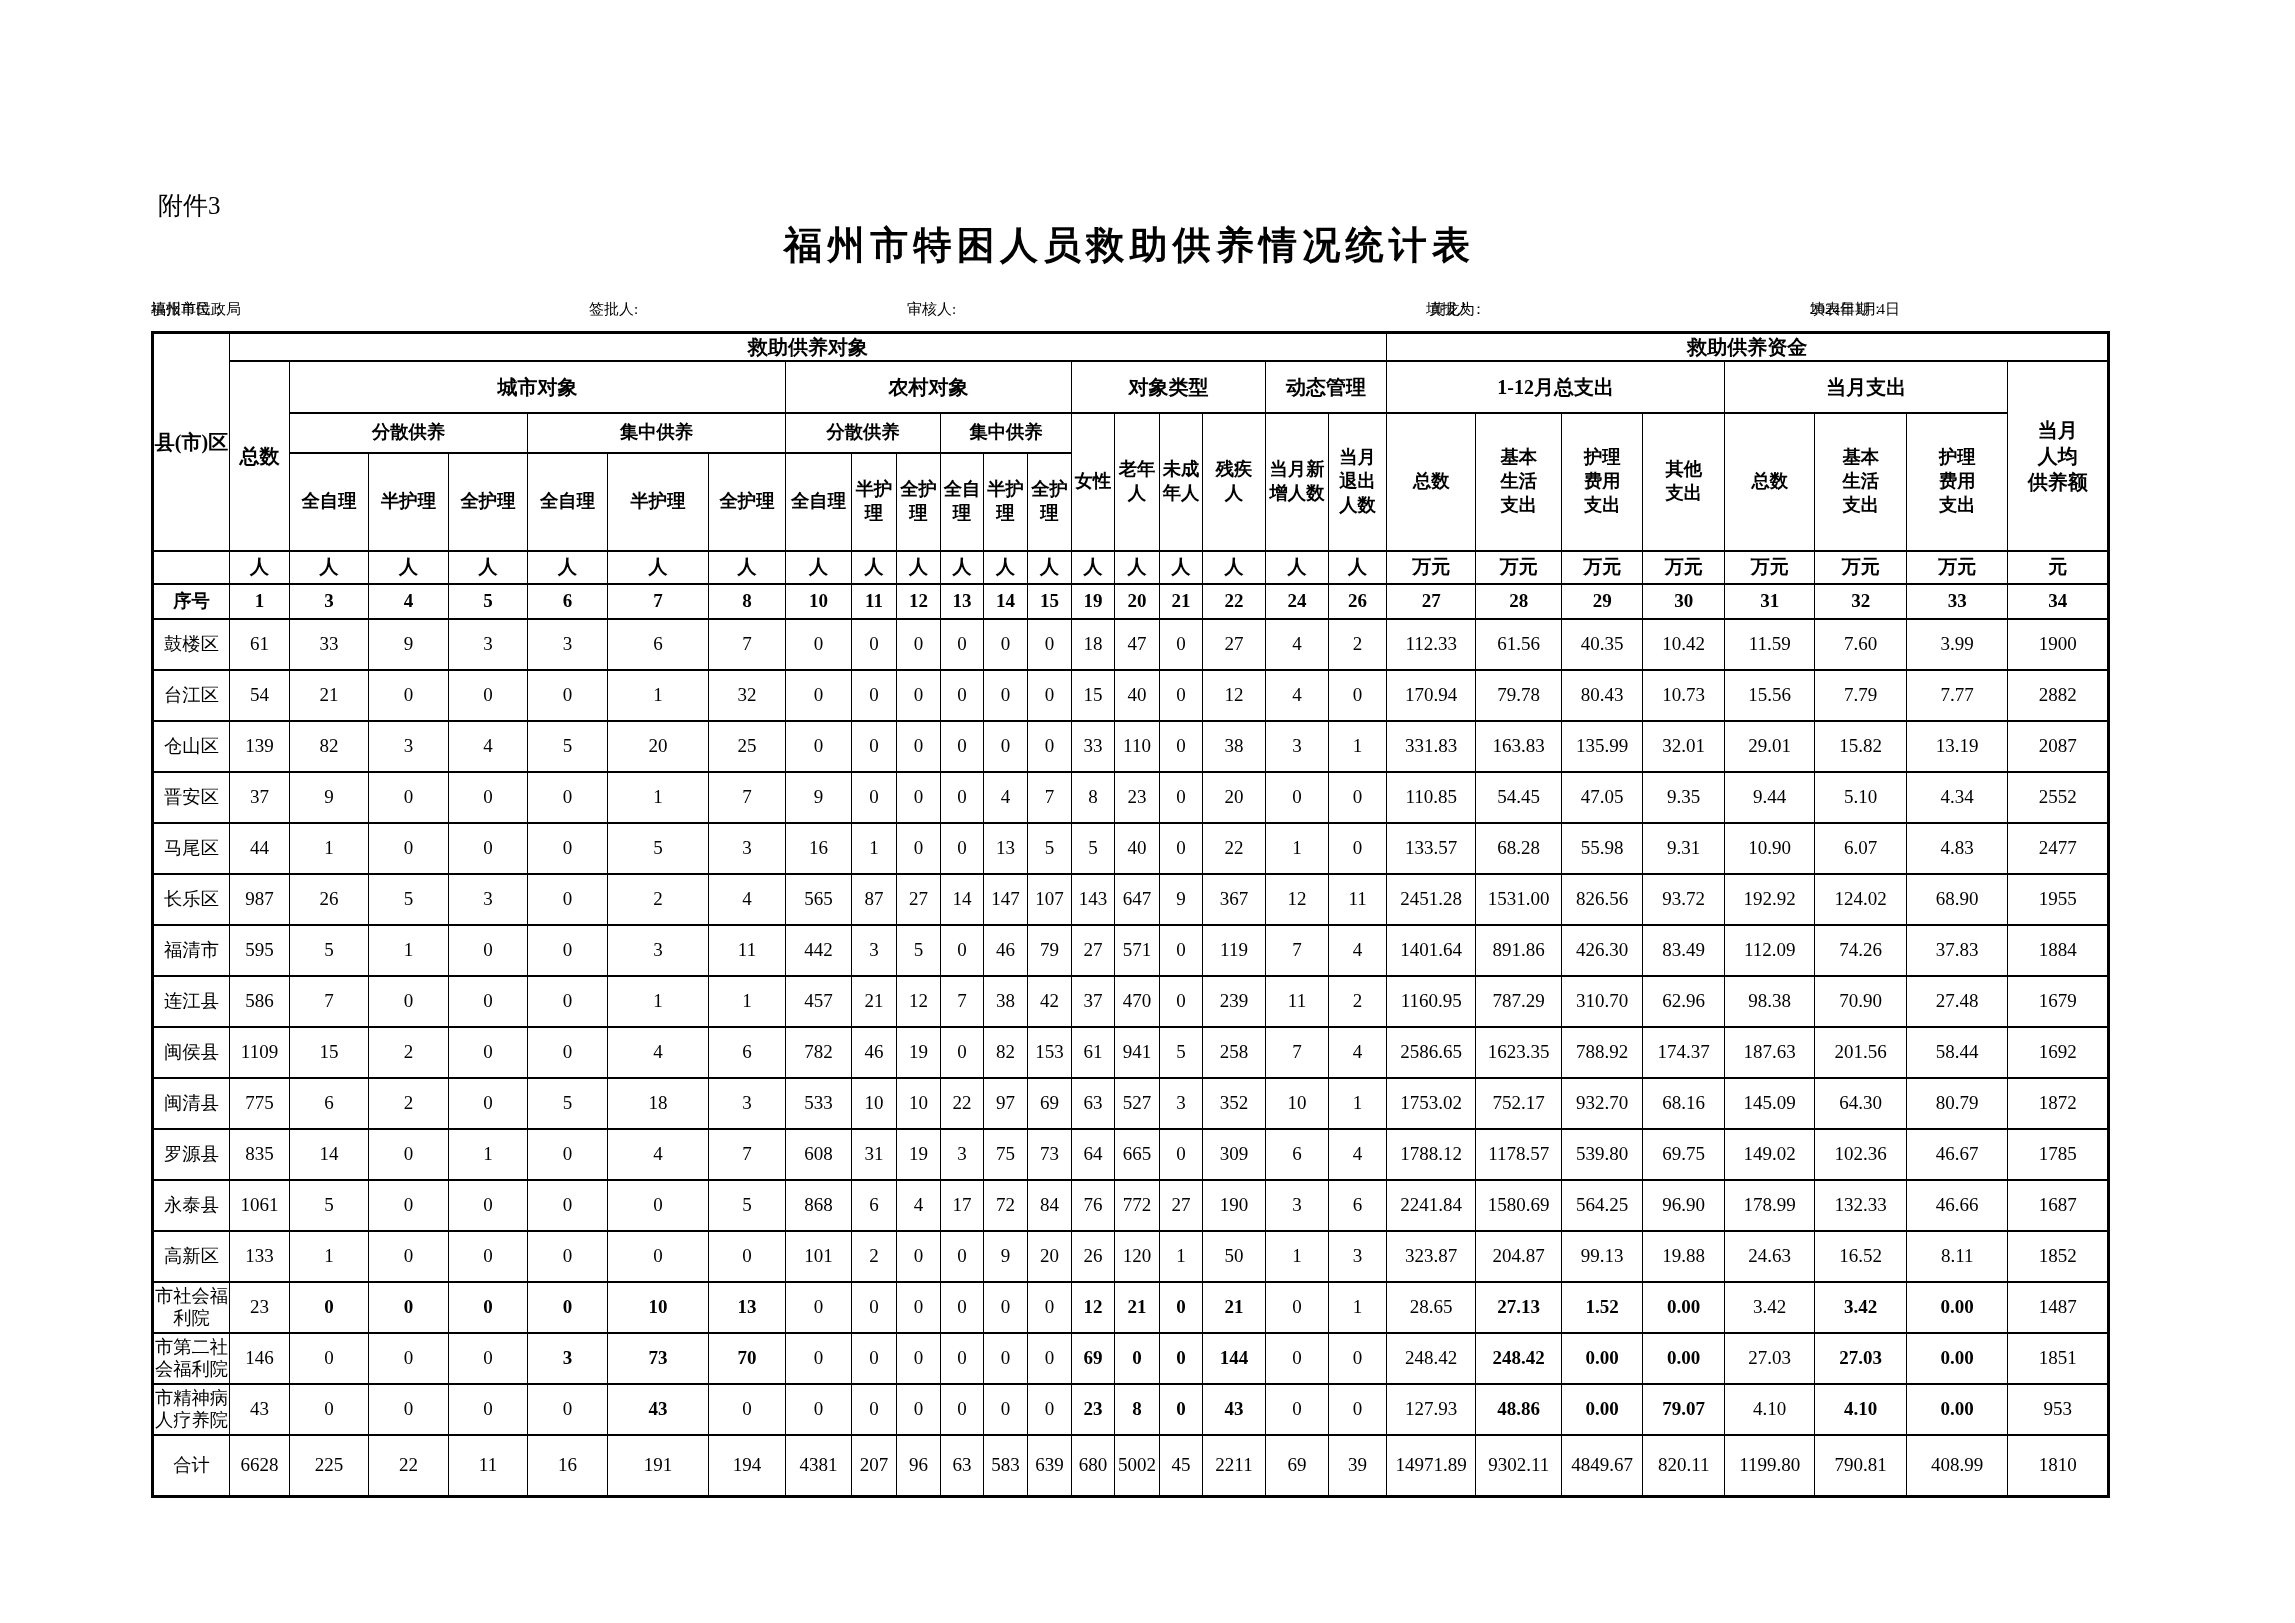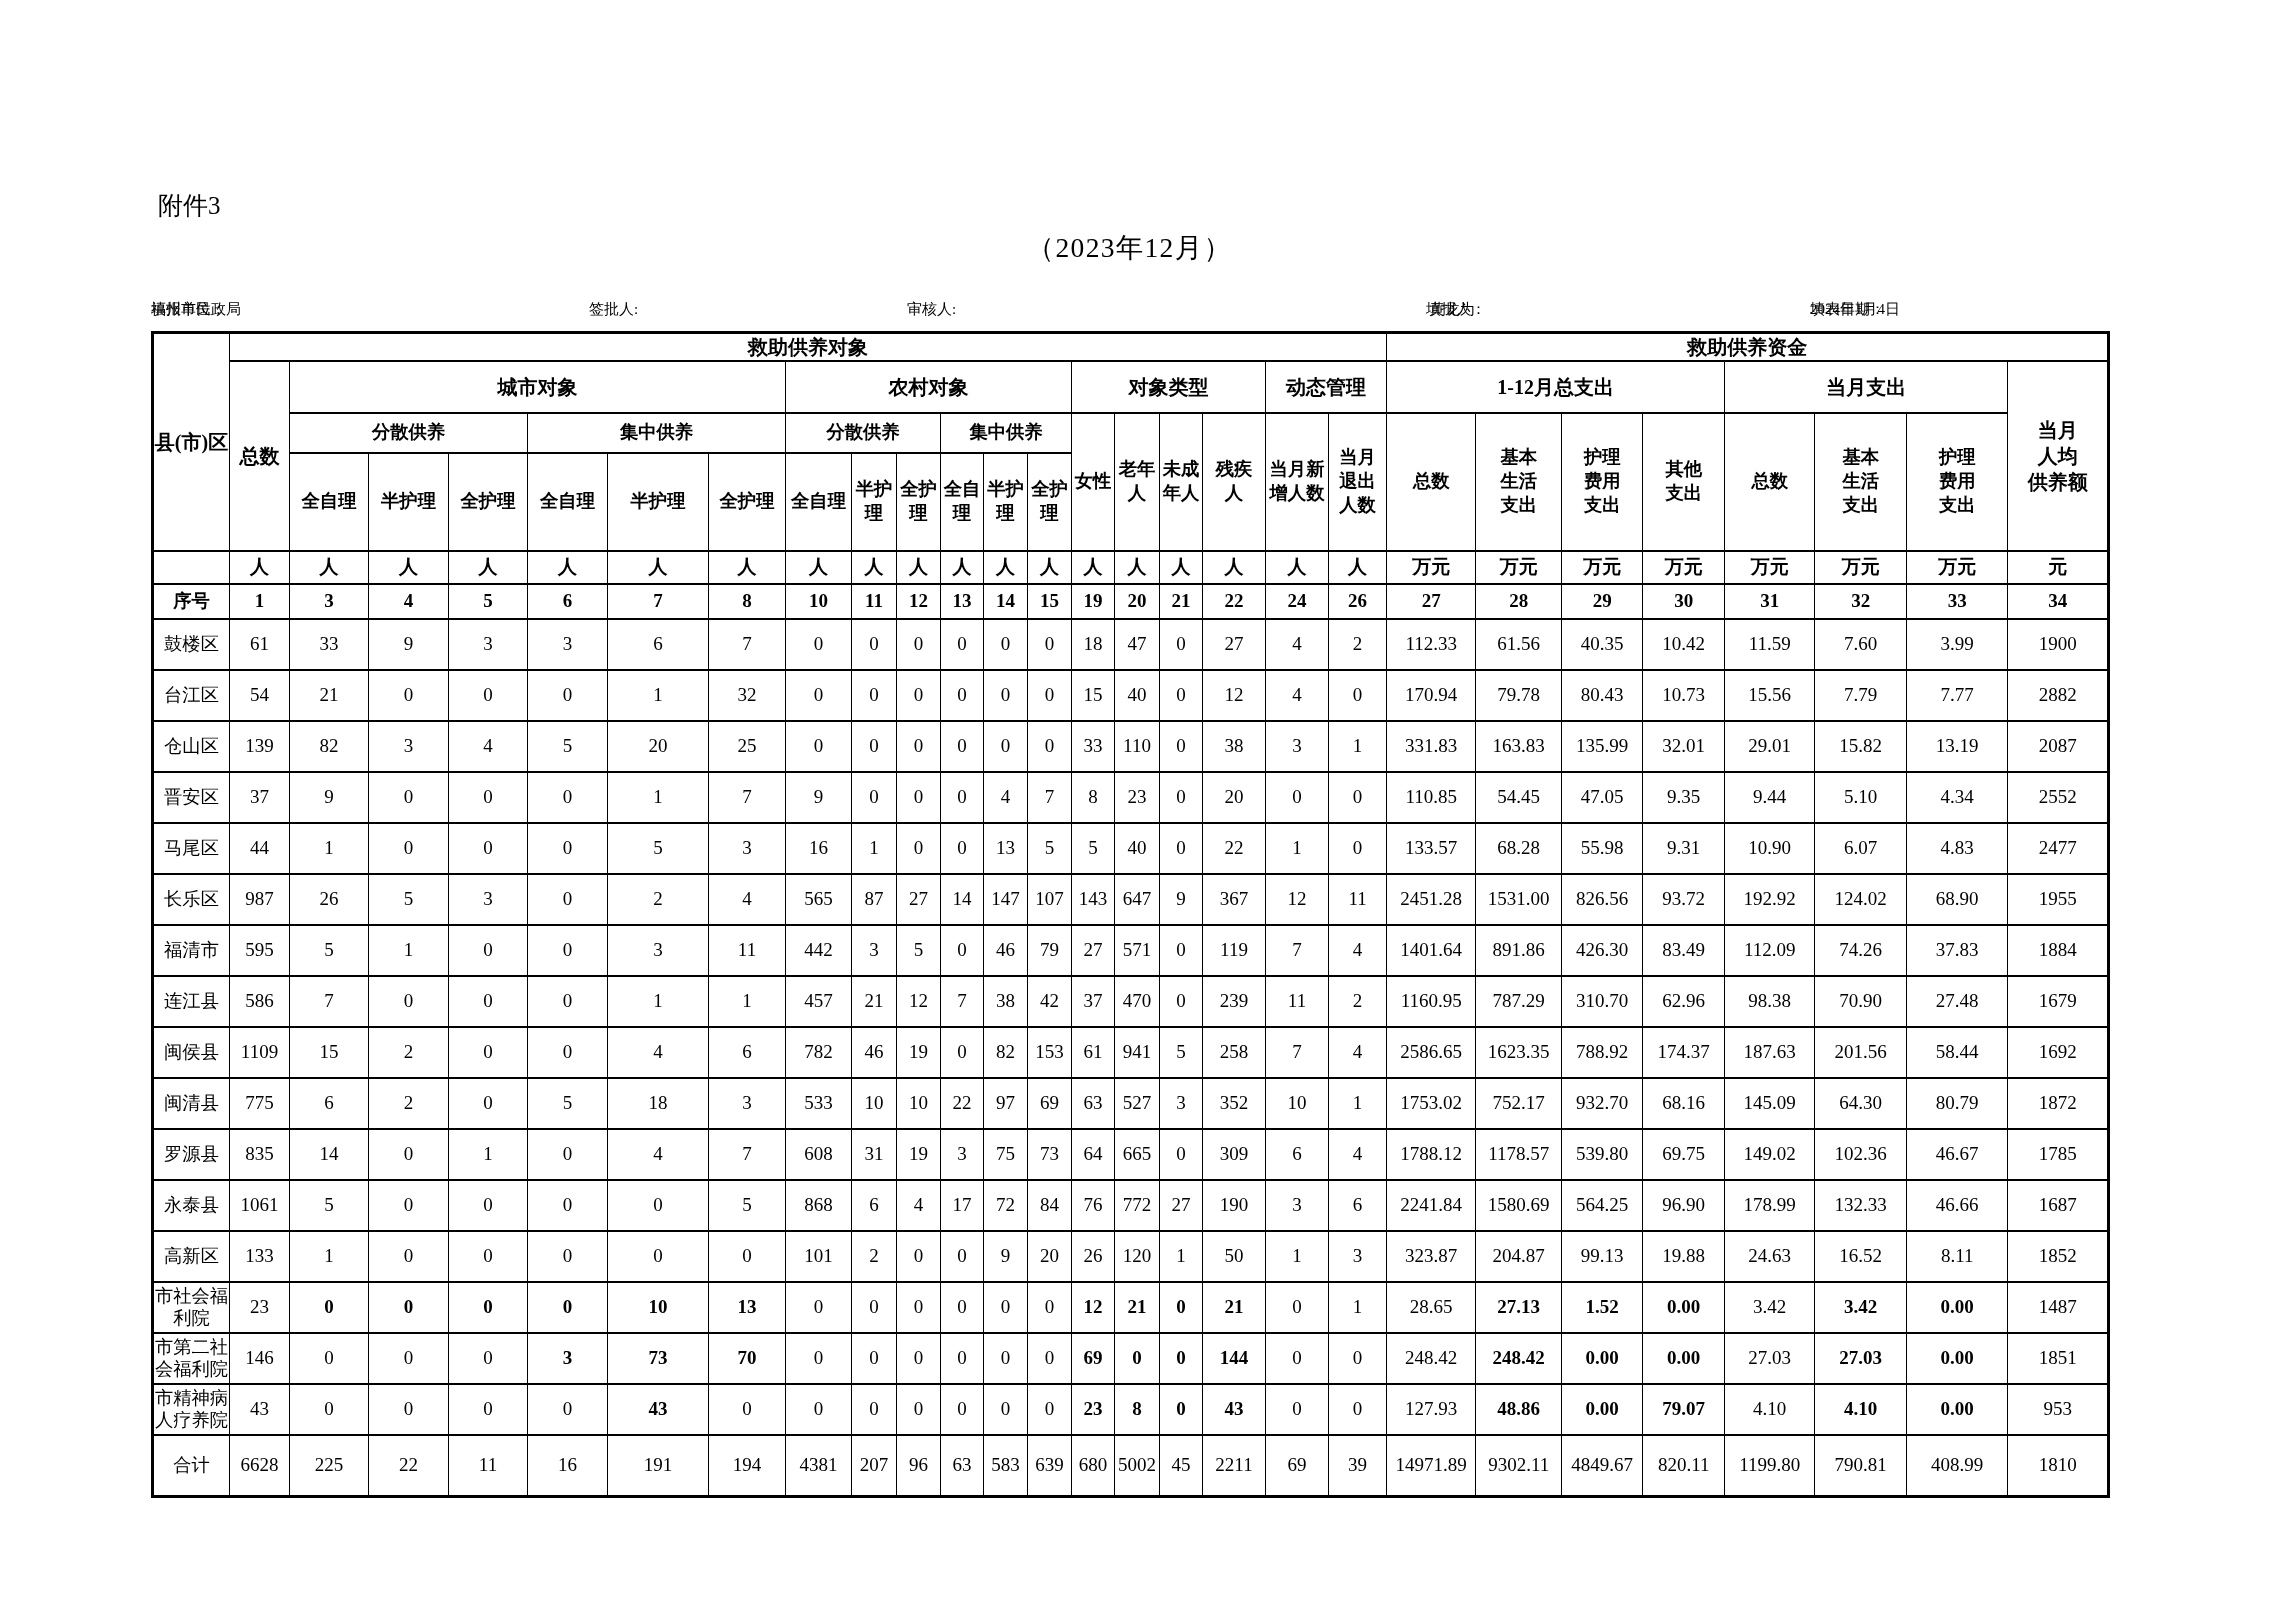--- a/index.html
+++ b/index.html
@@ -30,21 +30,21 @@
   .total-row td{height:59px;}
   td.b{font-weight:bold;}
   td.rowhead{white-space:pre-line;font-size:18.3px;}
 </style>
 </head>
 <body>
 
 <div class="attachment">附件3</div>
 
 <div class="title-wrap">
-  <div class="subtitle">（2023年12月）</div>
+  <h1 class="title">福州市特困人员救助供养情况统计表</h1>
 </div>
 
 <div class="meta">
   <span class="m-unit">
       <span>填报单位：</span>
       <span>福州市民政局</span>
     </span>
   <span class="m-approver">签批人:</span>
   <span class="m-reviewer">审核人:</span>
   <span class="m-preparer"><span>填报人：</span>&nbsp;<span>黄龙为</span></span>

